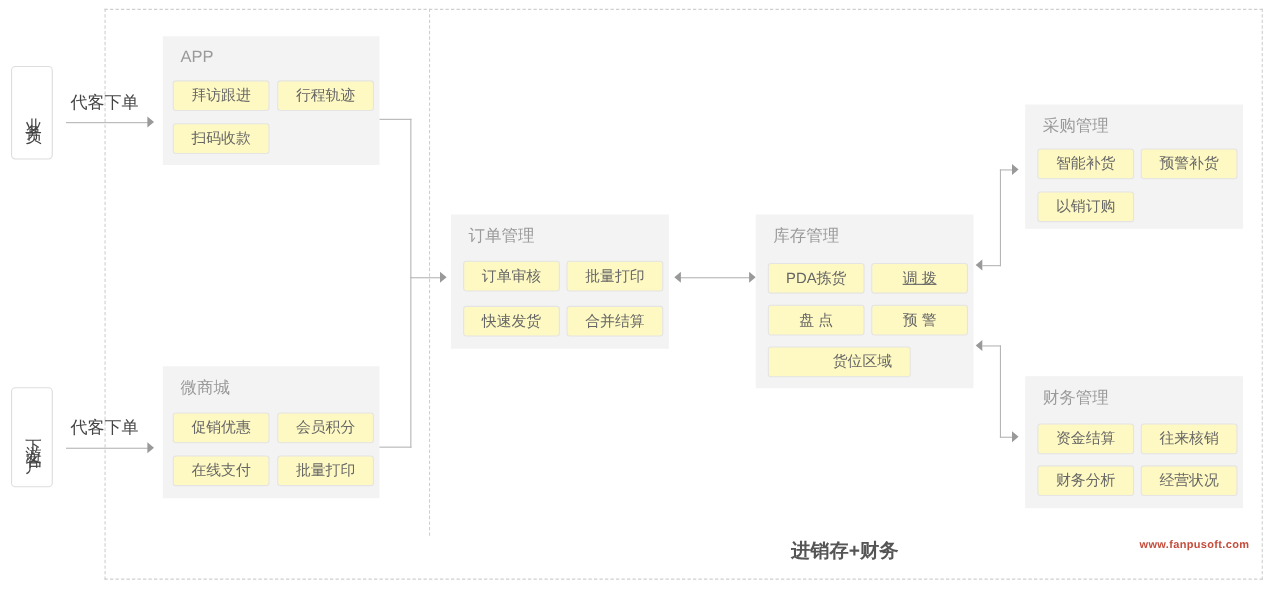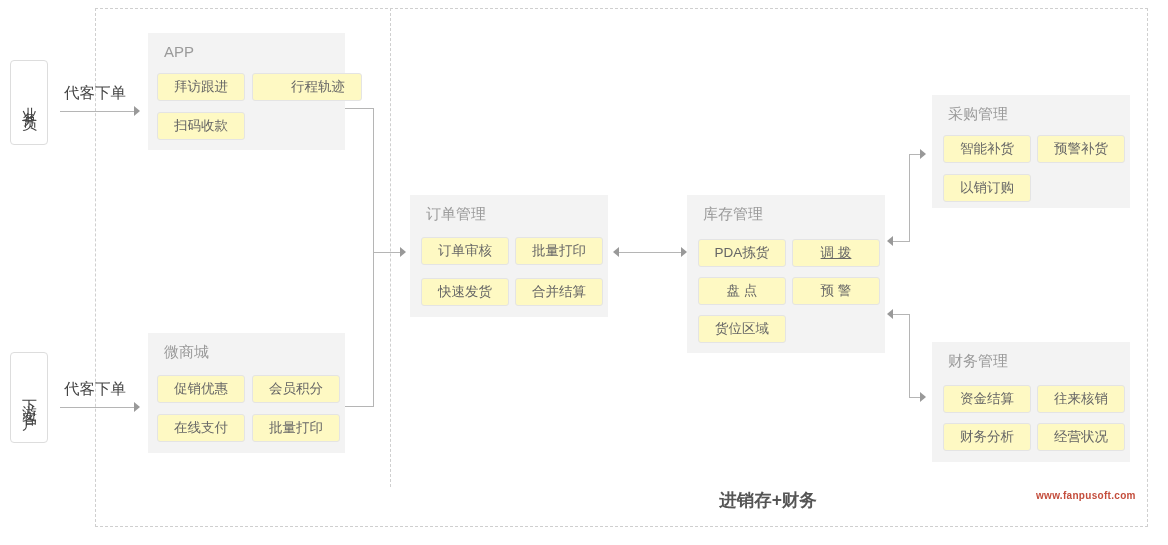--- a/index.html
+++ b/index.html
@@ -56,21 +56,21 @@
   <div class="hl" style="left:60px;top:111px;width:76px;"></div>
   <div class="ar right" style="left:134px;top:106px;"></div>
 
   <div class="flow-label" style="left:64px;top:379px;">代客下单</div>
   <div class="hl" style="left:60px;top:407px;width:76px;"></div>
   <div class="ar right" style="left:134px;top:402px;"></div>
 
   <div class="panel" style="left:148px;top:33px;width:197px;height:117px;">
     <div class="panel-title">APP</div>
     <div class="chip" style="left:9px;top:40px;">拜访跟进</div>
-    <div class="chip" style="left:104px;top:40px;padding-left:22px;">行程轨迹</div>
+    <div class="chip" style="left:104px;top:40px;">行程轨迹</div>
     <div class="chip" style="left:9px;top:79px;">扫码收款</div>
   </div>
 
   <div class="panel" style="left:148px;top:333px;width:197px;height:120px;">
     <div class="panel-title">微商城</div>
     <div class="chip" style="left:9px;top:42px;">促销优惠</div>
     <div class="chip" style="left:104px;top:42px;">会员积分</div>
     <div class="chip" style="left:9px;top:81px;">在线支付</div>
     <div class="chip" style="left:104px;top:81px;">批量打印</div>
   </div>
@@ -92,21 +92,21 @@
   <div class="hl" style="left:618px;top:252px;width:64px;"></div>
   <div class="ar left" style="left:613px;top:247px;"></div>
   <div class="ar right" style="left:681px;top:247px;"></div>
 
   <div class="panel" style="left:687px;top:195px;width:198px;height:158px;">
     <div class="panel-title">库存管理</div>
     <div class="chip" style="left:11px;top:44px;">PDA拣货</div>
     <div class="chip" style="left:105px;top:44px;text-decoration:underline;">调 拨</div>
     <div class="chip" style="left:11px;top:82px;">盘 点</div>
     <div class="chip" style="left:105px;top:82px;">预 警</div>
-    <div class="chip" style="left:11px;top:120px;">货位区域</div>
+    <div class="chip" style="left:11px;top:120px;padding-left:42px;">货位区域</div>
   </div>
 
   <div class="ar left" style="left:887px;top:236px;"></div>
   <div class="hl" style="left:893px;top:241px;width:17px;"></div>
   <div class="vl" style="left:909px;top:154px;height:88px;"></div>
   <div class="hl" style="left:909px;top:154px;width:12px;"></div>
   <div class="ar right" style="left:920px;top:149px;"></div>
 
   <div class="ar left" style="left:887px;top:309px;"></div>
   <div class="hl" style="left:893px;top:314px;width:17px;"></div>

